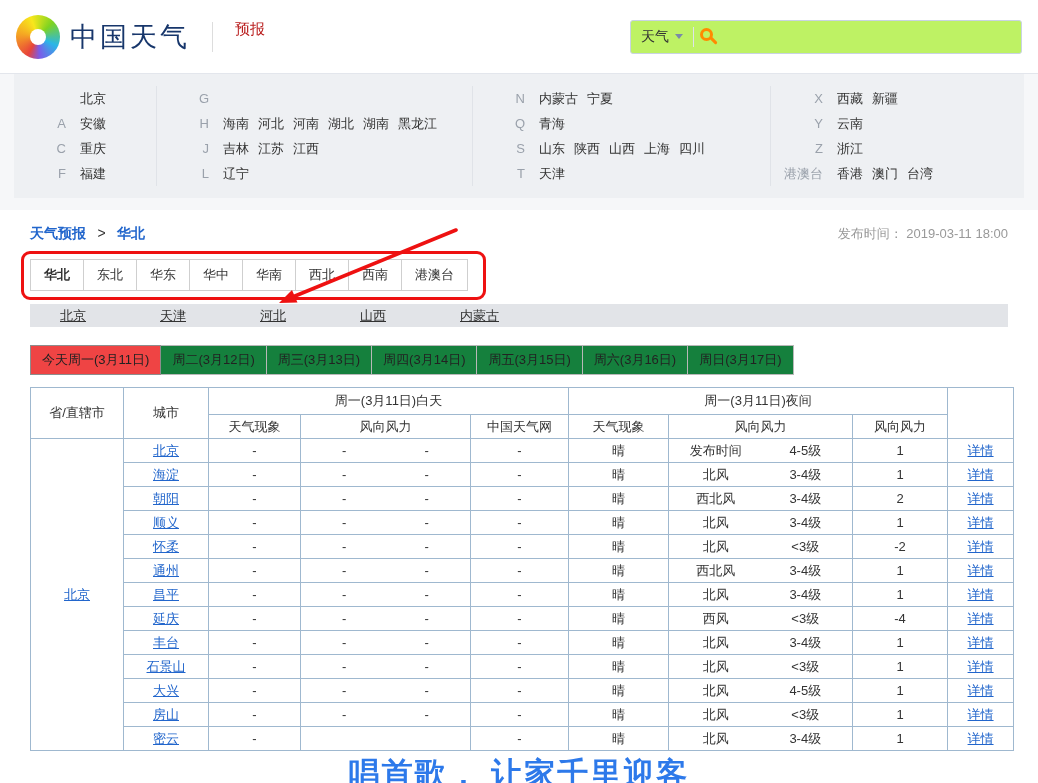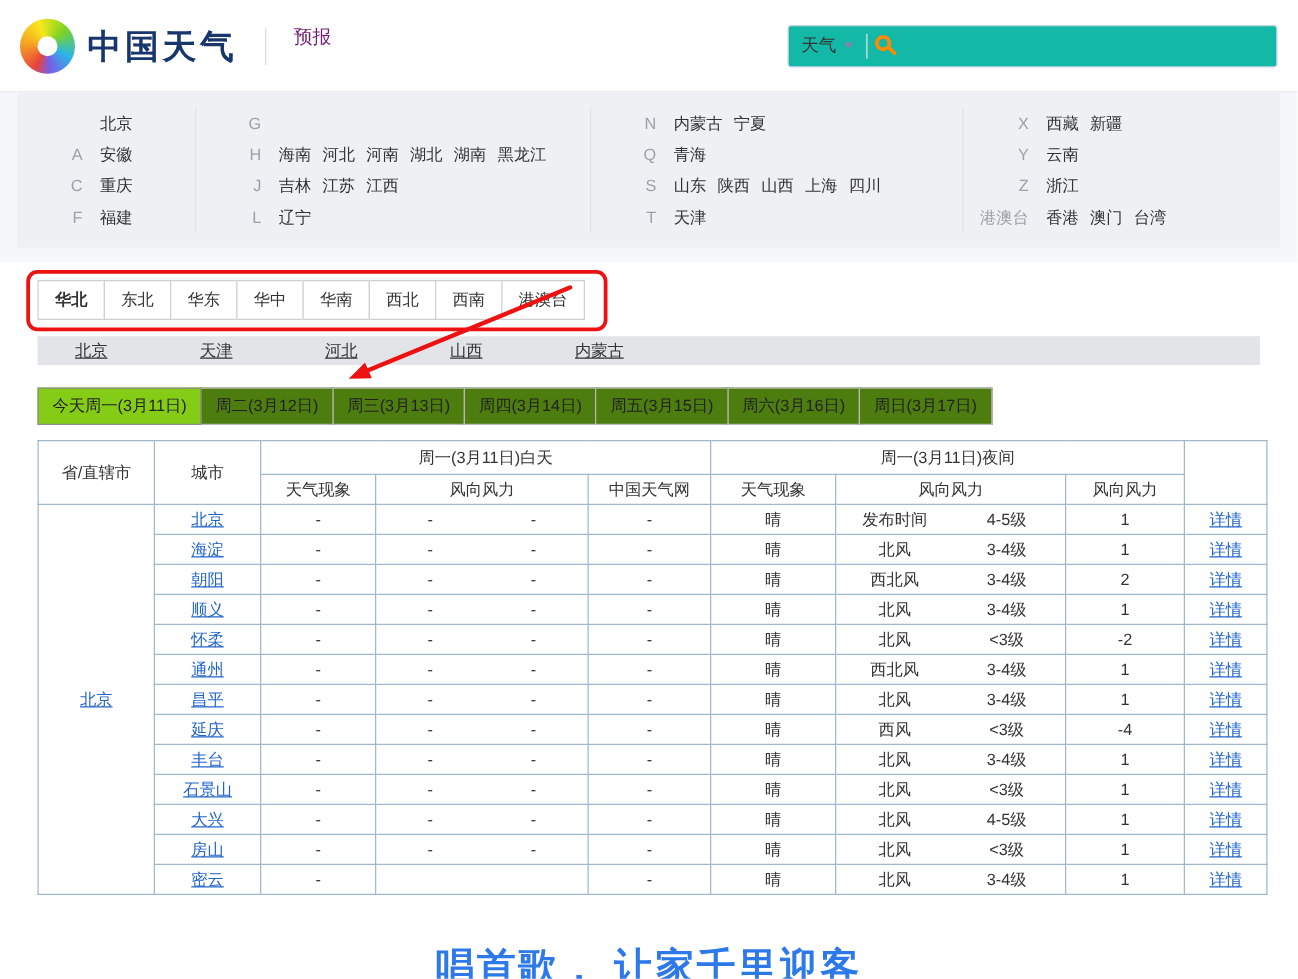--- a/index.html
+++ b/index.html
@@ -9,24 +9,24 @@
     font-family:"Liberation Sans","DejaVu Sans",sans-serif;color:#333;
     --ann:#ee1111; --link:#2266cc; --brand:#17366b; --orange:#ff8a00; --site-red:#9e2b25;
   }
   a{text-decoration:none;cursor:pointer}
 
   
   header{height:74px;background:#fff;display:flex;align-items:center;padding:0 16px;border-bottom:1px solid #e3e6ec}
   .logo{width:44px;height:44px;border-radius:50%;position:relative;flex:none;
     background:conic-gradient(from 210deg,#e8443a,#f5a623 70deg,#f8e71c 130deg,#7ed321 195deg,#29b6e8 265deg,#7b5be8 325deg,#e8443a 360deg)}
   .logo::after{content:"";position:absolute;left:14px;top:14px;width:16px;height:16px;background:#fff;border-radius:50%}
-  .brand{font-size:27px;font-weight:bold;color:var(--brand);margin-left:10px;letter-spacing:3px}
+  .brand{font-size:27px;font-weight:normal;color:var(--brand);margin-left:10px;letter-spacing:3px}
   .hdr-divider{width:1px;height:30px;background:#ddd;margin:0 22px}
-  .nav-item{font-size:15px;color:#701a75;margin-top:-14px}
-  .search-box{margin-left:auto;width:392px;height:34px;border:1px solid #c9d3e3;border-radius:3px;display:flex;align-items:center;background:#14b8a6}
+  .nav-item{font-size:15px;color:#b91c1c;margin-top:-14px}
+  .search-box{margin-left:auto;width:392px;height:34px;border:1px solid #c9d3e3;border-radius:3px;display:flex;align-items:center;background:#bef264}
   .search-cat{display:flex;align-items:center;gap:6px;padding:0 10px;font-size:14px;color:#333;cursor:pointer}
   .caret{width:0;height:0;border-left:4px solid transparent;border-right:4px solid transparent;border-top:5px solid #7a8aa8}
   .search-divider{width:1px;height:20px;background:#dfe3ea}
   .search-input{flex:1;border:none;outline:none;font-size:13px;padding:0 10px;color:#333;background:transparent;min-width:0}
   .search-input::placeholder{color:#a6a6ab}
   .mag{width:13px;height:13px;border:3px solid var(--orange);border-radius:50%;position:relative;margin:0 16px 4px 6px;flex:none}
   .mag::after{content:"";position:absolute;width:9px;height:3px;background:var(--orange);border-radius:2px;right:-8px;bottom:-4px;transform:rotate(45deg)}
 
   
   .band{background:#f6f7f9;padding-bottom:12px}
@@ -58,23 +58,23 @@
   .region-tabs{display:flex}
   .rtab{padding:6px 13px;font-size:13px;border:1px solid #cfcfcf;background:#fff;margin-left:-1px;color:#333;cursor:pointer;white-space:nowrap}
   .rtab:first-child{margin-left:0}
   .rtab.active{font-weight:bold}
   .red-box{position:absolute;left:-9px;top:-8px;right:-18px;bottom:-9px;border:3px solid var(--ann);border-radius:9px;pointer-events:none;z-index:5}
 
   .prov-strip{margin-top:13px;height:23px;background:#e2e4e8;display:flex;align-items:center;padding-left:30px;font-size:13px}
   .prov-link{color:#333;text-decoration:underline;margin-right:74px}
 
   .day-tabs{display:flex;margin-top:18px}
-  .dtab{padding:5px 11px;font-size:13px;border:1px solid #b8b8b8;background:#4d7c0f;margin-left:-1px;color:#222;cursor:pointer;white-space:nowrap}
+  .dtab{padding:5px 11px;font-size:13px;border:1px solid #b8b8b8;background:#15803d;margin-left:-1px;color:#222;cursor:pointer;white-space:nowrap}
   .dtab:first-child{margin-left:0}
-  .dtab.active{background:#84cc16;border-color:#8d8d8d;position:relative;z-index:1}
+  .dtab.active{background:#ef4444;border-color:#8d8d8d;position:relative;z-index:1}
 
   .wtable{margin-top:12px;border-collapse:collapse;table-layout:fixed;width:983px;font-size:13px;background:#fff}
   .wtable th,.wtable td{border:1px solid #9fb8cf;text-align:center;height:24px;padding:0 2px;font-weight:normal;color:#333}
   .wtable thead tr:first-child th{height:27px}
   .tlink{color:var(--link);text-decoration:underline}
   .wind{display:flex}
   .wind span{flex:1;text-align:center;white-space:nowrap}
 
   
   .arrow-overlay{position:absolute;left:0;top:0;width:1038px;height:783px;pointer-events:none;z-index:40}
@@ -219,20 +219,31 @@
               <a class="idx-link">香港</a>
               <a class="idx-link">澳门</a>
               <a class="idx-link">台湾</a>
             </span>
           </div>
         </div>
       </div>
   </div>
 
   <div class="content">
+    <div class="section-row">
+      <div class="sec-crumb">
+        <a>天气预报</a>
+        <span class="sec-sep">&gt;</span>
+        <a>华北</a>
+      </div>
+      <div class="publish">
+        <span>发布时间：</span>
+        <span>2019-03-11 18:00</span>
+      </div>
+    </div>
 
     <div class="region-tabs-wrap">
       <div class="region-tabs">
           <div class="rtab active">华北</div>
           <div class="rtab">东北</div>
           <div class="rtab">华东</div>
           <div class="rtab">华中</div>
           <div class="rtab">华南</div>
           <div class="rtab">西北</div>
           <div class="rtab">西南</div>

